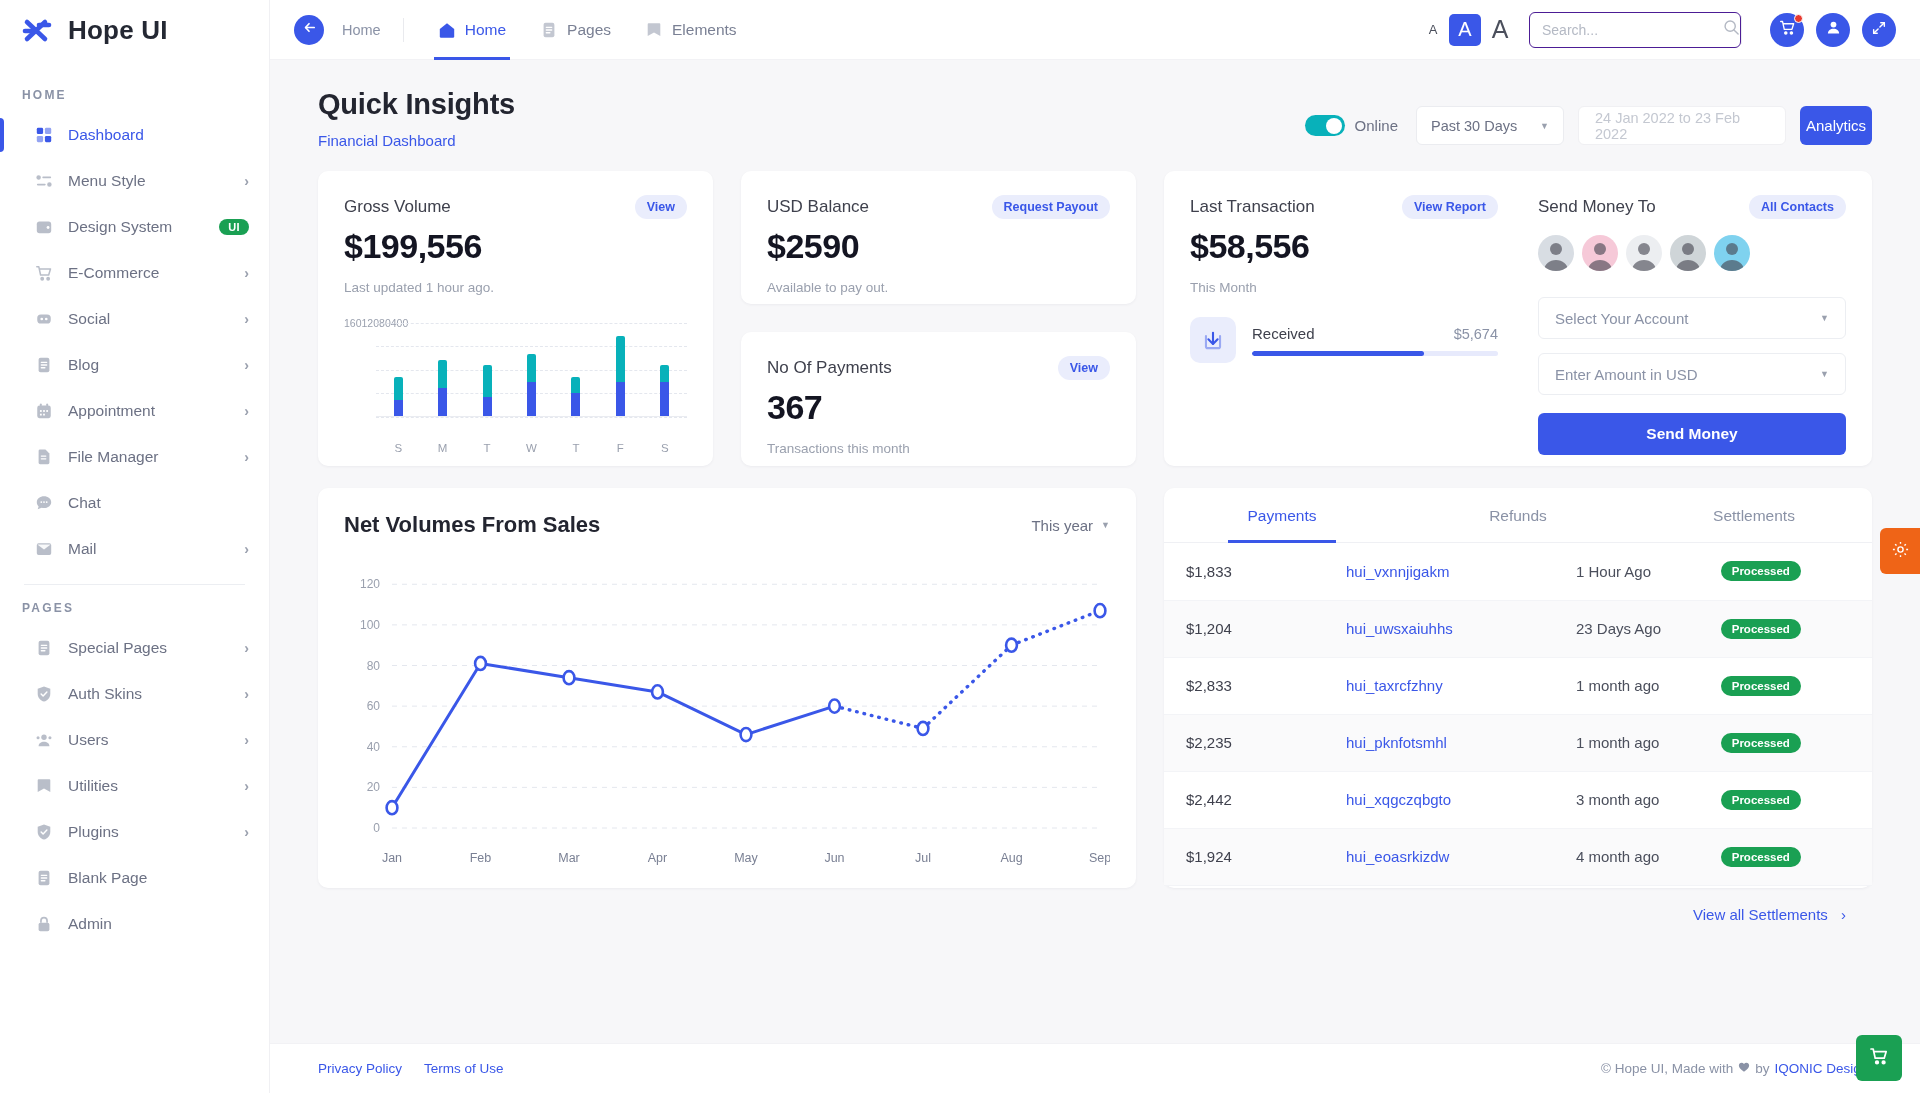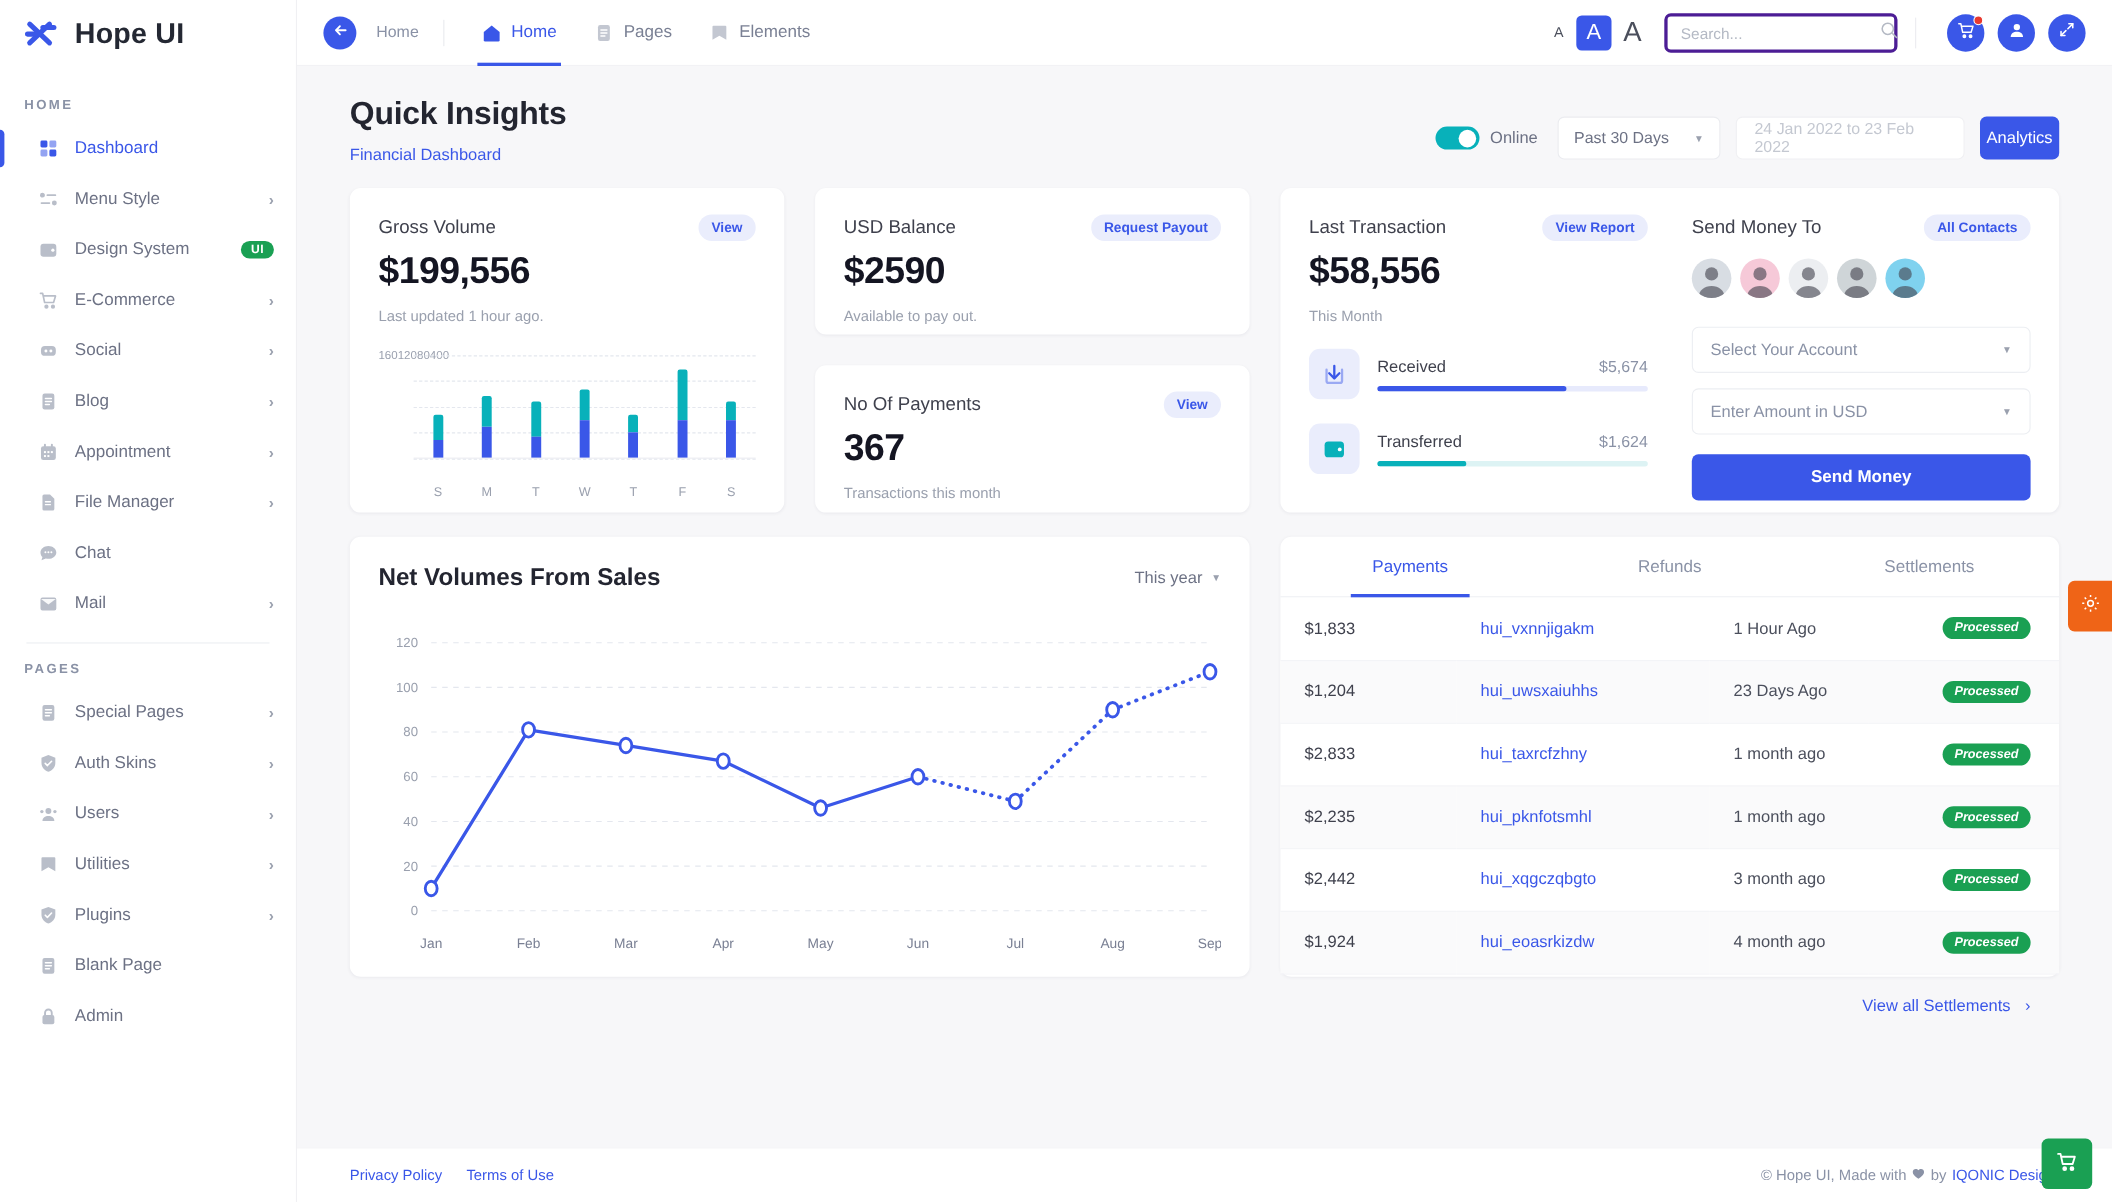--- a/index.html
+++ b/index.html
@@ -71,22 +71,22 @@
   .fsz span {
     color: #4b4f5c; cursor: pointer; display: flex; align-items: center; justify-content: center;
   }
   .fsz .s1 { font-size: 13px; width: 20px; height: 20px; }
   .fsz .s2 {
     font-size: 20px; width: 32px; height: 32px; background: #3a57e8; color: #fff;
     border-radius: 5px; font-weight: 500;
   }
   .fsz .s3 { font-size: 25px; width: 26px; height: 28px; }
   .search-wrap {
-    width: 212px; height: 36px; border: 3px solid #4c1d95; border-radius: 6px;
-    display: flex; align-items: center; padding: 0 12px; margin-right: 16px; background: #fff;
+    width: 212px; height: 36px; border: 1px solid #4c1d95; border-radius: 6px;
+    display: flex; align-items: center; padding: 0 12px; background: #fff;
   }
   .search-wrap input {
     border: 0; outline: 0; flex: 1; font-size: 14px; color: #7a8094;
     font-family: "Liberation Sans", sans-serif; background: transparent;
   }
   .search-wrap input::placeholder { color: #b4b9c4; }
   .tb-sep { width: 1px; height: 28px; background: #ebecf0; margin-right: 16px; }
   .circ-btn {
     width: 34px; height: 34px; border-radius: 50%; background: #3a57e8; color: #fff;
     display: flex; align-items: center; justify-content: center; margin-left: 12px;
@@ -207,21 +207,21 @@
     width: 108px; height: 3px; background: #3a57e8;
   }
   table { width: 100%; border-collapse: collapse; }
   tbody tr { height: 57px; }
   tbody tr:nth-child(even) { background: #fafafb; }
   tbody tr td { font-size: 15px; color: #3f414d; padding: 0 0 0 22px; border-bottom: 1px solid #f3f4f7; }
   td.c-amt { width: 160px; font-weight: 500; }
   td.c-id { width: 230px; }
   td.c-id span { color: #3a57e8; cursor: pointer; }
   td.c-time { color: #4b4f5c; }
-  td.c-status { text-align: right; padding-right: 26px; font-style: italic; }
+  td.c-status { padding-right: 26px; }
   .badge-proc {
     display: inline-block; background: #1aa053; color: #fff; font-size: 11.5px; font-weight: 700;
     border-radius: 11px; padding: 4px 11px;
   }
   .view-all {
     text-align: right; padding: 20px 26px 22px; font-size: 15px; color: #3a57e8; cursor: pointer;
   }
 
   
   #footer {
@@ -703,37 +703,20 @@
                   <path d="M3.6 6.4v9.4a1.6 1.6 0 001.6 1.6h9.6a1.6 1.6 0 001.6-1.6V6.4" opacity=".45"></path>
                 </svg>
               </span>
        <div class="tx-body">
          <div class="tx-line">
            <span class="tx-name">Received</span>
            <span class="tx-amt">$5,674</span>
          </div>
          <div class="tx-track" style="background:#e7eafc">
            <i style="width:70%;background:#3a57e8"></i>
-         </div>
-       </div>
-            </div>
-            <div class="tx-row">
-              <span class="tx-ico">
-                <svg width="22" height="22" viewBox="0 0 20 20" fill="#08b1ba">
-                  <rect x="2" y="4" width="16" height="13" rx="3"></rect>
-                  <circle cx="14.5" cy="10.5" r="1.6" fill="#fff"></circle>
-                </svg>
-              </span>
-       <div class="tx-body">
-         <div class="tx-line">
-           <span class="tx-name">Transferred</span>
-           <span class="tx-amt">$1,624</span>
-         </div>
-         <div class="tx-track" style="background:#ddf3f4">
-           <i style="width:33%;background:#08b1ba"></i>
          </div>
        </div>
             </div>
           </div>
       </div>
 
       <div style="flex:1">
         <div class="card-head">
           <span class="card-title">Send Money To</span>
           <span class="pill">All Contacts</span>

